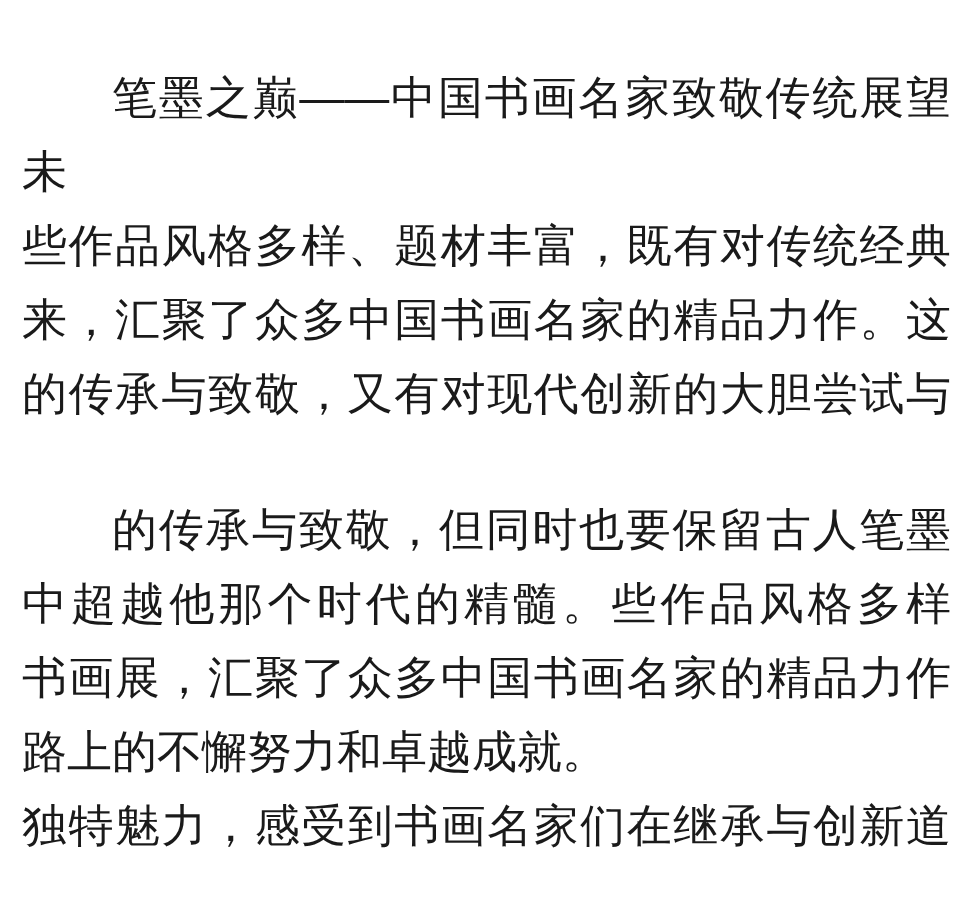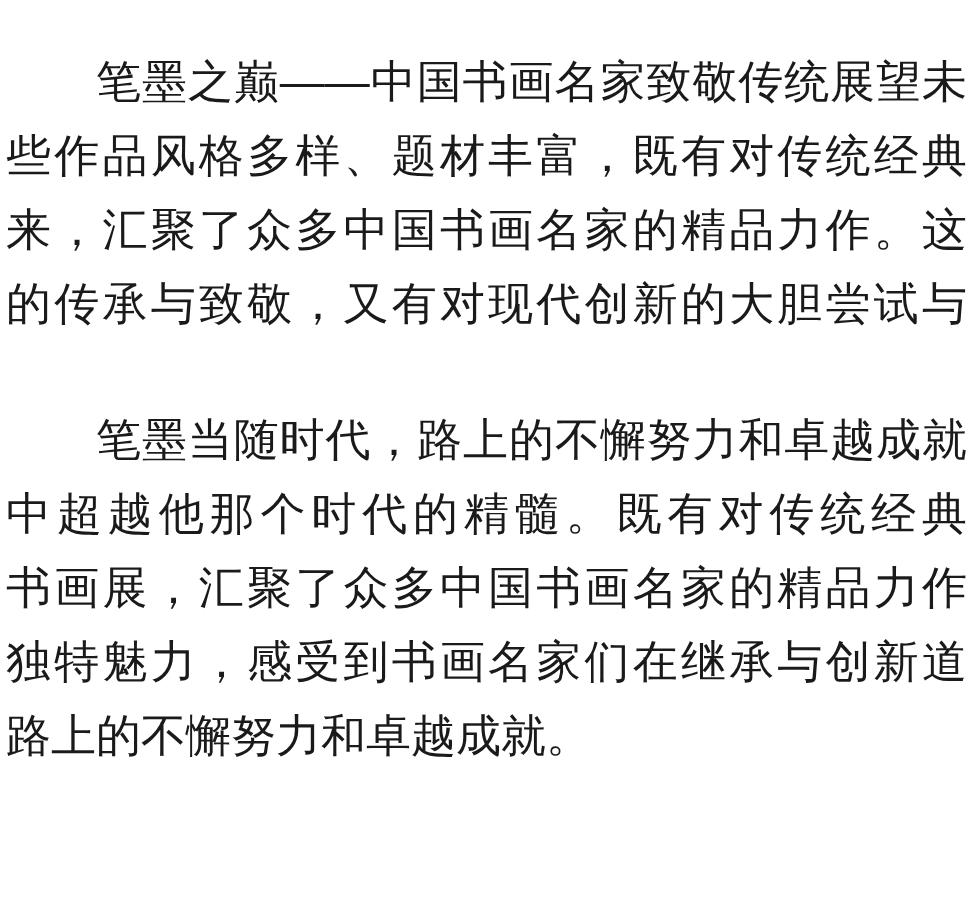--- a/index.html
+++ b/index.html
@@ -11,21 +11,21 @@
     position: relative;
     width: 978px;
     height: 902px;
     box-sizing: border-box;
     background: #ffffff;
     padding: 45px 11px 0 6px;
     overflow: hidden;
     font-family: "Liberation Sans", sans-serif;
   }
   .para {
-    margin: 0;
+    margin: 16px;
     padding: 0;
   }
   .para + .para {
     margin-top: 62px;
   }
   .text-line {
     font-size: 45px;
     line-height: 74px;
     color: #1a1a1a;
     text-align: justify;
@@ -45,20 +45,20 @@
 
 <div class="page">
   <div class="text-body">
       <div class="para">
         <div class="text-line first-line">笔墨之巅——中国书画名家致敬传统展望未</div>
         <div class="text-line">些作品风格多样、题材丰富，既有对传统经典</div>
         <div class="text-line">来，汇聚了众多中国书画名家的精品力作。这</div>
         <div class="text-line">的传承与致敬，又有对现代创新的大胆尝试与</div>
       </div>
       <div class="para">
-        <div class="text-line first-line">笔墨当随时代，路上的不懈努力和卓越成就</div>
-        <div class="text-line">中超越他那个时代的精髓。既有对传统经典</div>
+        <div class="text-line first-line">的传承与致敬，但同时也要保留古人笔墨</div>
+        <div class="text-line">中超越他那个时代的精髓。些作品风格多样</div>
         <div class="text-line">书画展，汇聚了众多中国书画名家的精品力作</div>
+        <div class="text-line final-line">路上的不懈努力和卓越成就。</div>
         <div class="text-line">独特魅力，感受到书画名家们在继承与创新道</div>
-        <div class="text-line final-line">路上的不懈努力和卓越成就。</div>
       </div>
     </div>
 </div>
 
 </body></html>

